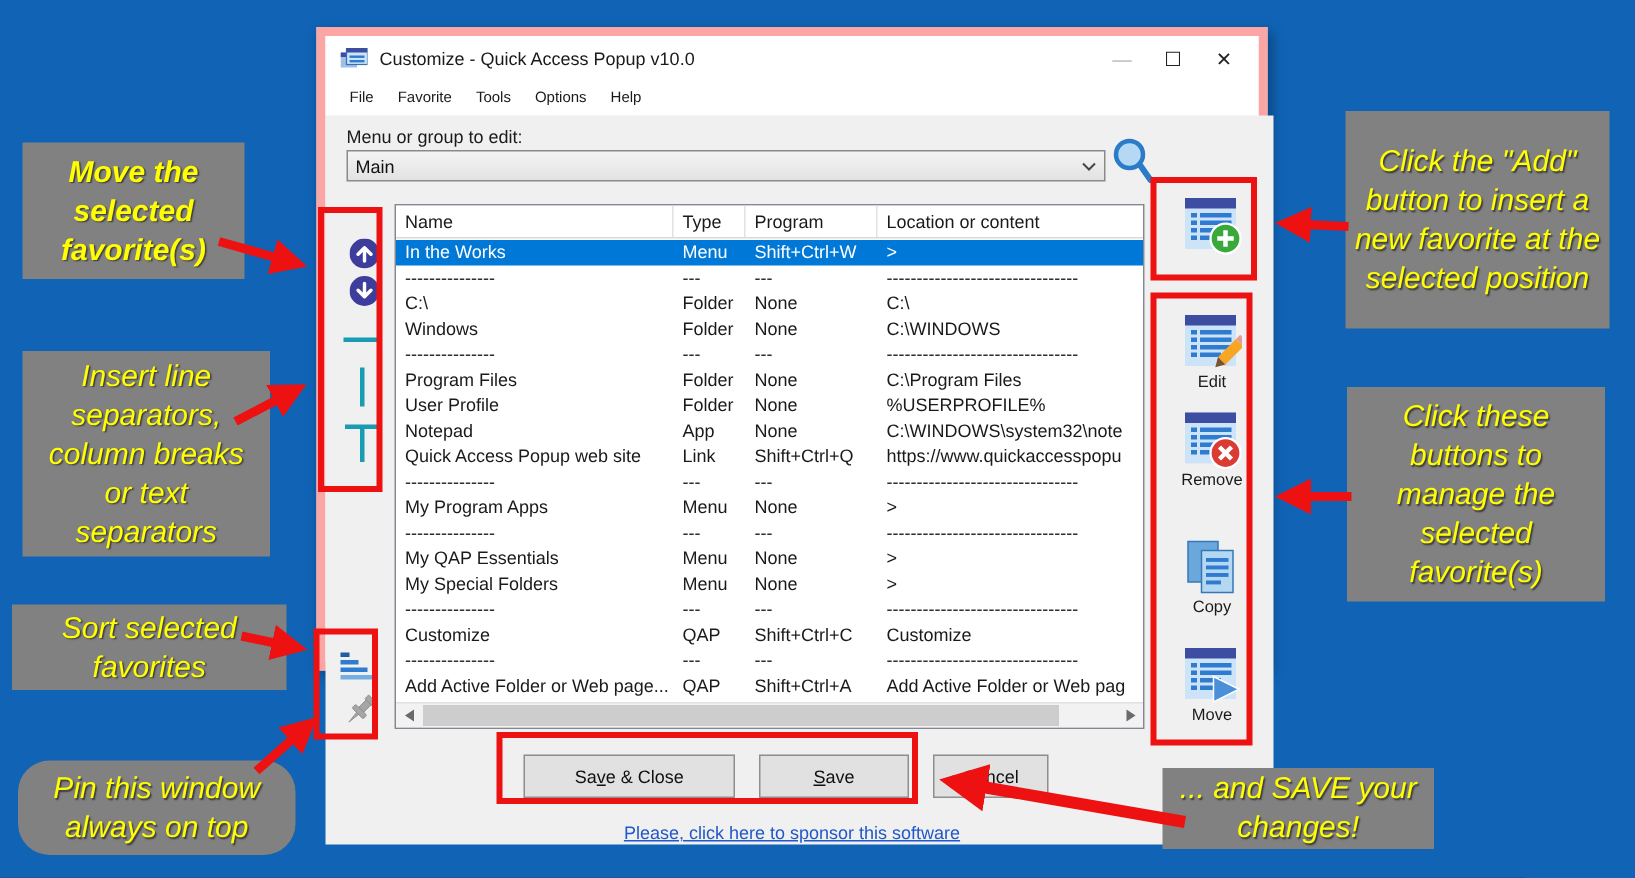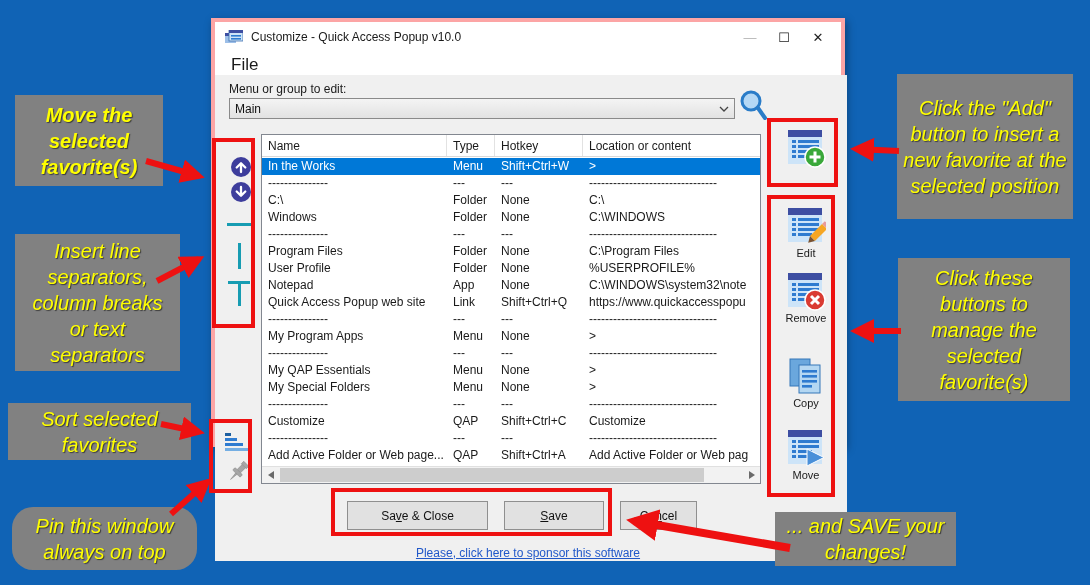--- a/index.html
+++ b/index.html
@@ -6,28 +6,28 @@
     --desktop:#1063b5; --selection:#0078d7; --red:#ee1111; --yellow:#ffff00;
     --note_gray:#818181; --teal:#179cb2; --indigo:#3d3d9c; --icon_blue:#2e7bd0;
     --link_blue:#2158c9; --client:#f0f0f0;
   }
   *{margin:0;padding:0;box-sizing:border-box;}
   body{font-family:"Liberation Sans",sans-serif;background:#333;}
   .stage{position:relative;width:1090px;height:585px;background:var(--desktop);overflow:hidden;}
 
   
   .window{position:absolute;left:211px;top:18px;width:634px;height:429px;background:#fff;
-          border:4px solid #fca5a5;box-shadow:2px 3px 8px rgba(0,0,0,.35);}
+          border:6px solid #fca5a5;box-shadow:2px 3px 8px rgba(0,0,0,.35);}
   .titlebar{position:absolute;left:0;top:0;width:100%;height:30px;background:#fff;display:flex;align-items:center;}
   .title-icon{margin-left:10px;width:18px;height:14px;flex:0 0 auto;}
   .title-text{margin-left:8px;font-size:12px;color:#1a1a1a;}
   .caption-btns{position:absolute;right:6px;top:0;height:30px;display:flex;}
   .cap-btn{width:34px;height:30px;display:flex;align-items:center;justify-content:center;font-size:13px;color:#222;}
   .cap-btn.min{color:#b5b5b5;}
-  .menubar{position:absolute;left:0;top:30px;width:100%;height:23px;background:#fff;display:flex;align-items:flex-start;font-size:17px;color:#1a1a1a;padding-left:8px;flex-direction:column;}
+  .menubar{position:absolute;left:0;top:30px;width:100%;height:23px;background:#fff;display:flex;align-items:center;font-size:10px;color:#1a1a1a;padding-left:8px;}
   .menu-item{padding:3px 8px;}
   .clientarea{position:absolute;left:0;top:53px;width:632px;height:486px;background:var(--client);}
 
   .group-label{position:absolute;left:14px;top:60px;font-size:12px;color:#1a1a1a;}
   .combo{position:absolute;left:14px;top:76px;width:506px;height:21px;border:1px solid #8a8a8a;
          background:linear-gradient(#f4f4f4,#e2e2e2);display:flex;align-items:center;font-size:12px;color:#111;}
   .combo-value{flex:1;padding-left:5px;}
   .combo-chevron{width:20px;display:flex;justify-content:center;}
   .magnifier{position:absolute;left:524px;top:67px;width:30px;height:34px;}
 
@@ -148,21 +148,21 @@
         <rect x="10" y="5" width="4" height="6"></rect>
         <rect x="7.5" y="11" width="9" height="3" rx="1"></rect>
         <path d="M11.2 14 L12.8 14 L12 21 Z"></path>
       </g>
     </svg>
 
     <div class="ftable">
       <div class="thead">
         <div class="thcell">Name</div>
         <div class="thcell">Type</div>
-        <div class="thcell">Hotkey</div>
+        <div class="thcell">Program</div>
         <div class="thcell">Location or content</div>
       </div>
       <div class="tbody">
           <div class="trow selected">
             <div class="tcell c0">In the Works</div>
             <div class="tcell c1">Menu</div>
             <div class="tcell c2">Shift+Ctrl+W</div>
             <div class="tcell c3">&gt;</div>
           </div>
           <div class="trow">

